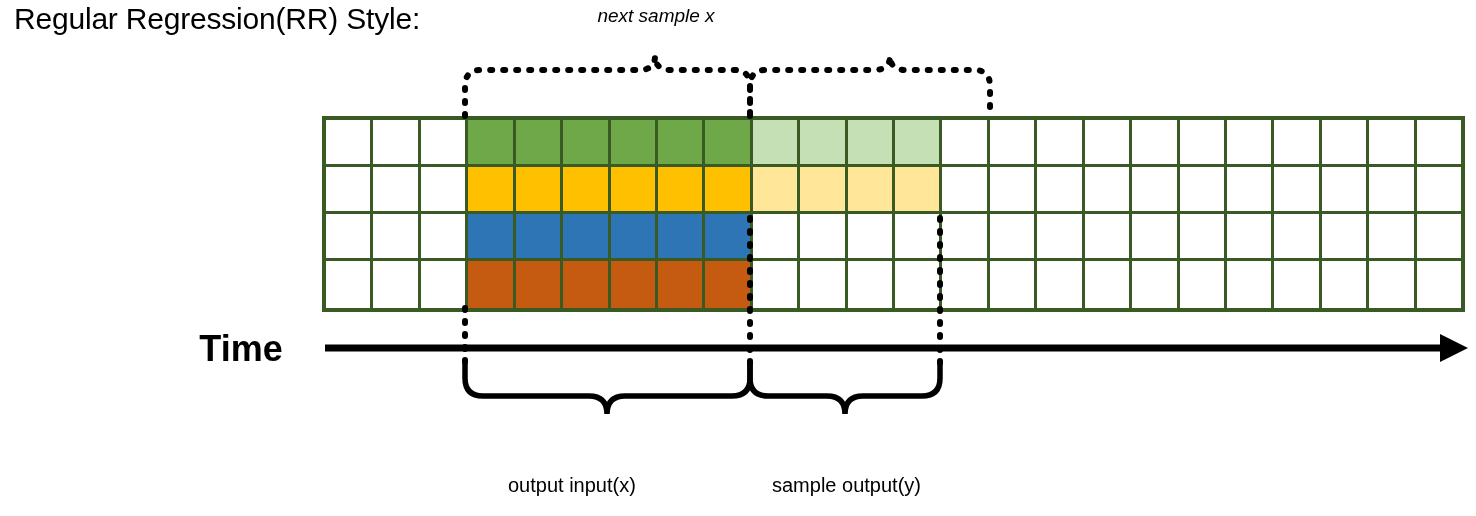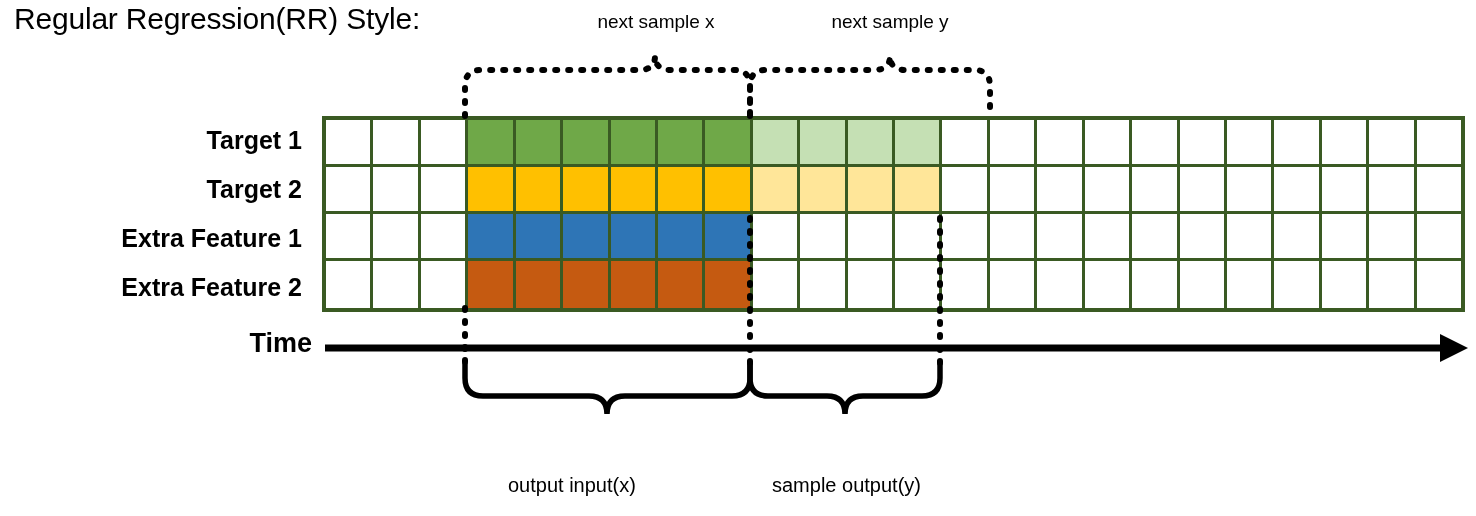--- a/index.html
+++ b/index.html
@@ -10,22 +10,22 @@
 
   
   .title{
     position:absolute;left:14px;top:2px;
     font-size:30px;font-weight:400;letter-spacing:-0.2px;
     white-space:nowrap;
   }
 
   
   .anno{
-    position:absolute;font-size:19px;font-weight:400;
-    white-space:nowrap;text-align:center;margin-top:6px;
+    position:absolute;font-size:19px;font-style:italic;font-weight:400;
+    white-space:nowrap;text-align:center;
   }
   #anno-x{left:586px;top:5px;width:140px;}
   #anno-y{left:820px;top:5px;width:140px;}
 
   
   svg.overlay{position:absolute;left:0;top:0;width:1476px;height:516px;
               pointer-events:none;overflow:visible;}
 
   
   .rowlabels{position:absolute;left:0px;top:116px;width:312px;height:196px;}
@@ -53,48 +53,41 @@
     margin:0 1.5px 3px 1.5px;
   }
   .grid-row:last-child .cell{margin-bottom:0;}
   .grid-row:first-child .cell{margin-top:0;}
   .cell:first-child{margin-left:0;}
   .cell:last-child{margin-right:0;}
 
   
   .time-label{
     position:absolute;left:170px;top:328px;width:142px;
-    text-align:right;font-size:27px;font-weight:bold;white-space:nowrap;
+    text-align:center;font-size:36px;font-weight:bold;white-space:nowrap;
   }
 
   
   .caption{
     position:absolute;font-size:20px;font-weight:400;
     line-height:1.24;white-space:pre;
   }
   #cap-x{left:508px;top:423px;}
   #cap-y{left:772px;top:423px;}
   .caption div{white-space:nowrap;}
 </style>
 </head>
 <body>
 
 <div id="root">
 
   <div class="title">Regular Regression(RR) Style:</div>
 
   <div class="anno" id="anno-x">next sample x</div>
-  <div class="anno" id="anno-y">next sample y</div>
-
-  <div class="rowlabels" id="row-labels">
-      <div class="rowlabel" style="top: 0px; height: 49px;">Target 1</div>
-      <div class="rowlabel" style="top: 49px; height: 49px;">Target 2</div>
-      <div class="rowlabel" style="top: 98px; height: 49px;">Extra Feature 1</div>
-      <div class="rowlabel" style="top: 147px; height: 49px;">Extra Feature 2</div>
-    </div>
+
 
   <div class="grid" id="grid">
       <div class="grid-row">
         <div class="cell" style="background: rgb(255, 255, 255);"></div>
         <div class="cell" style="background: rgb(255, 255, 255);"></div>
         <div class="cell" style="background: rgb(255, 255, 255);"></div>
         <div class="cell" style="background: rgb(111, 168, 72);"></div>
         <div class="cell" style="background: rgb(111, 168, 72);"></div>
         <div class="cell" style="background: rgb(111, 168, 72);"></div>
         <div class="cell" style="background: rgb(111, 168, 72);"></div>

